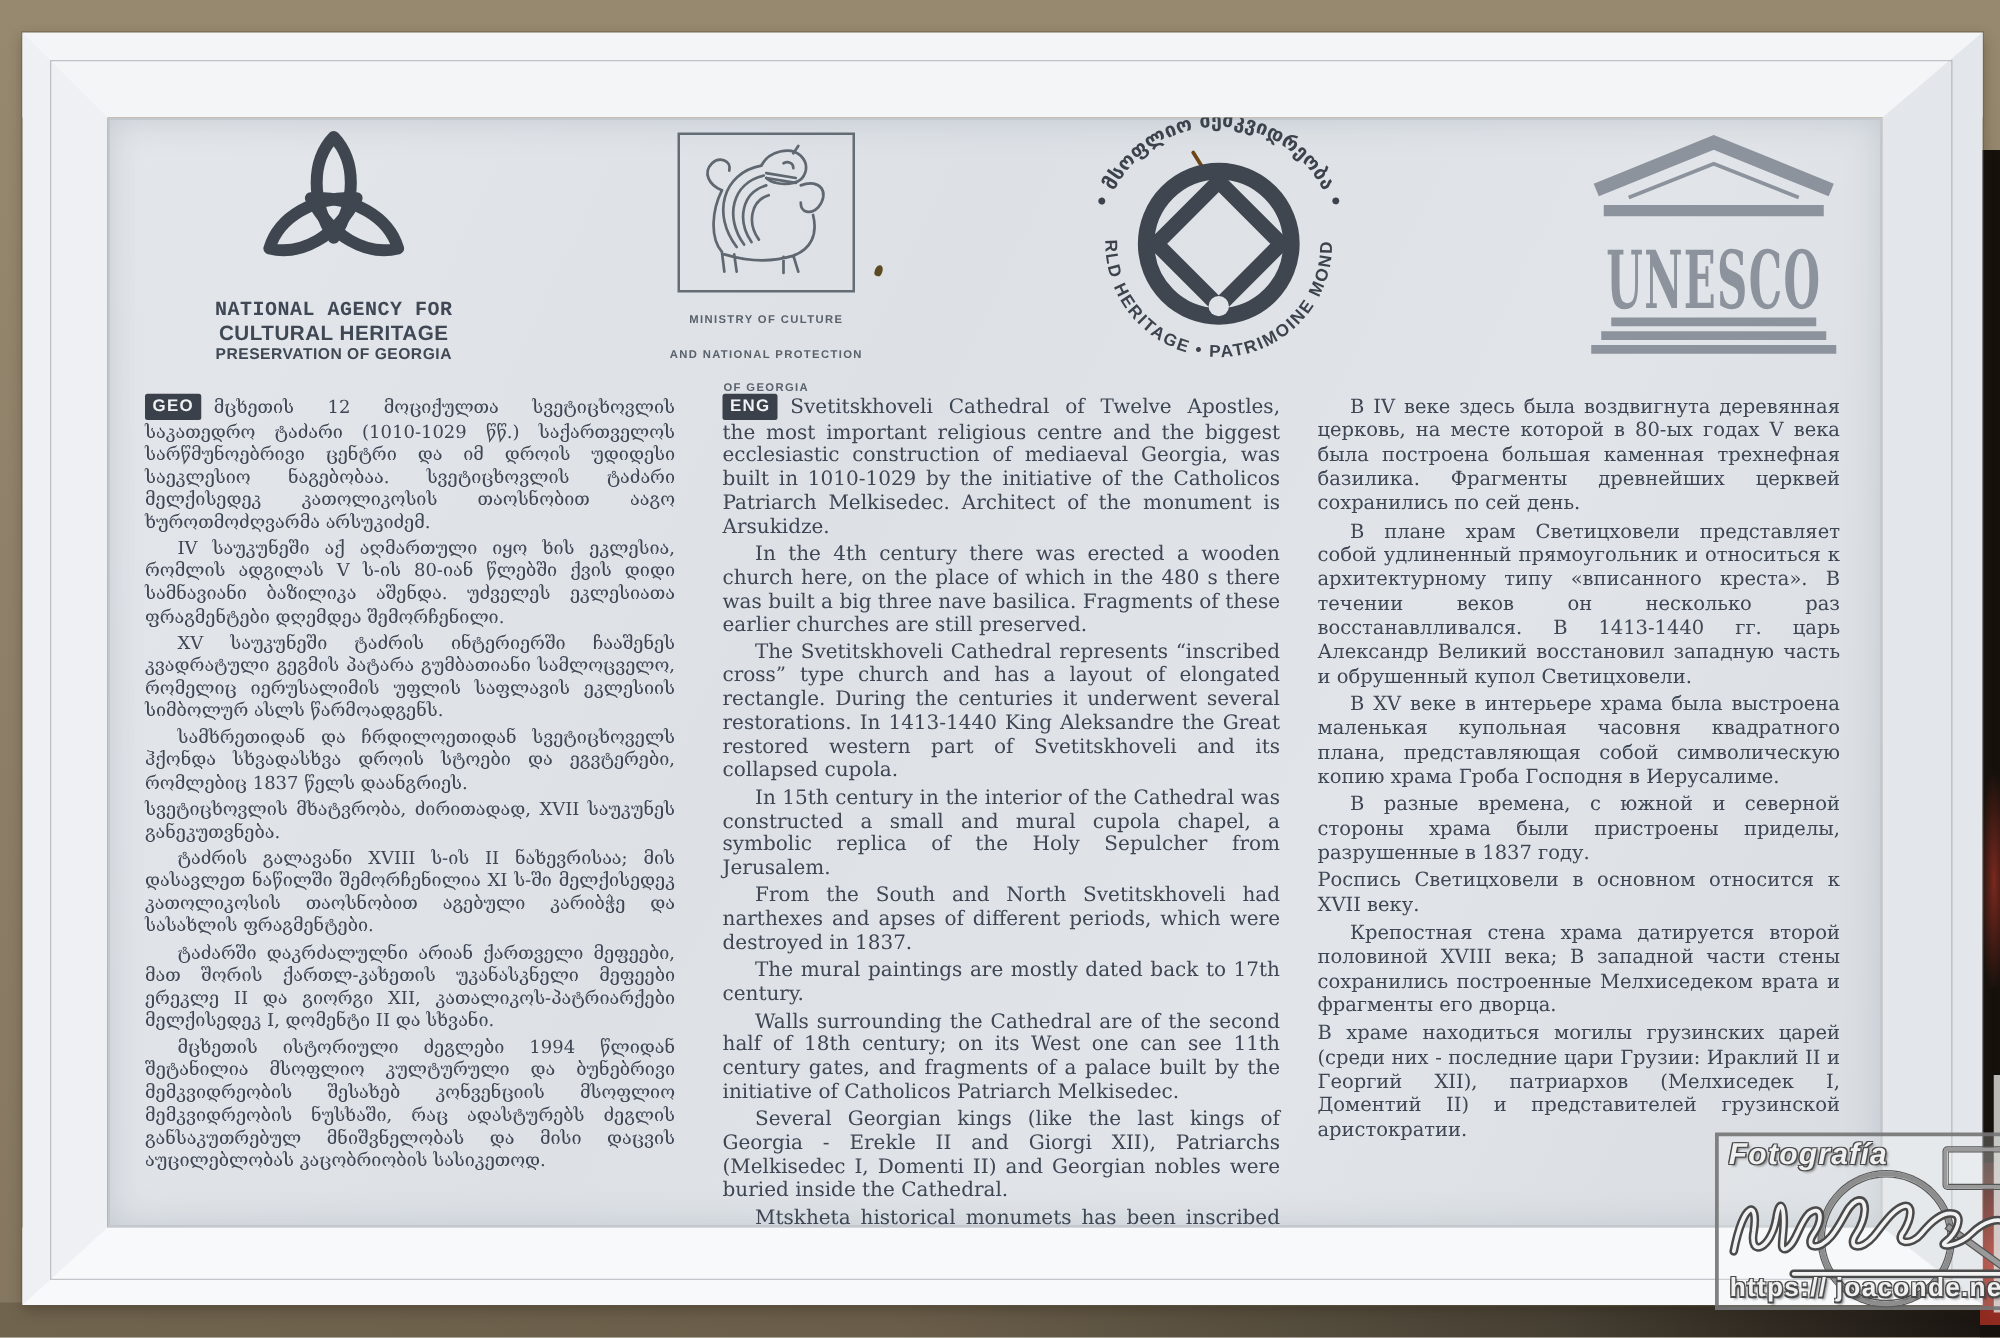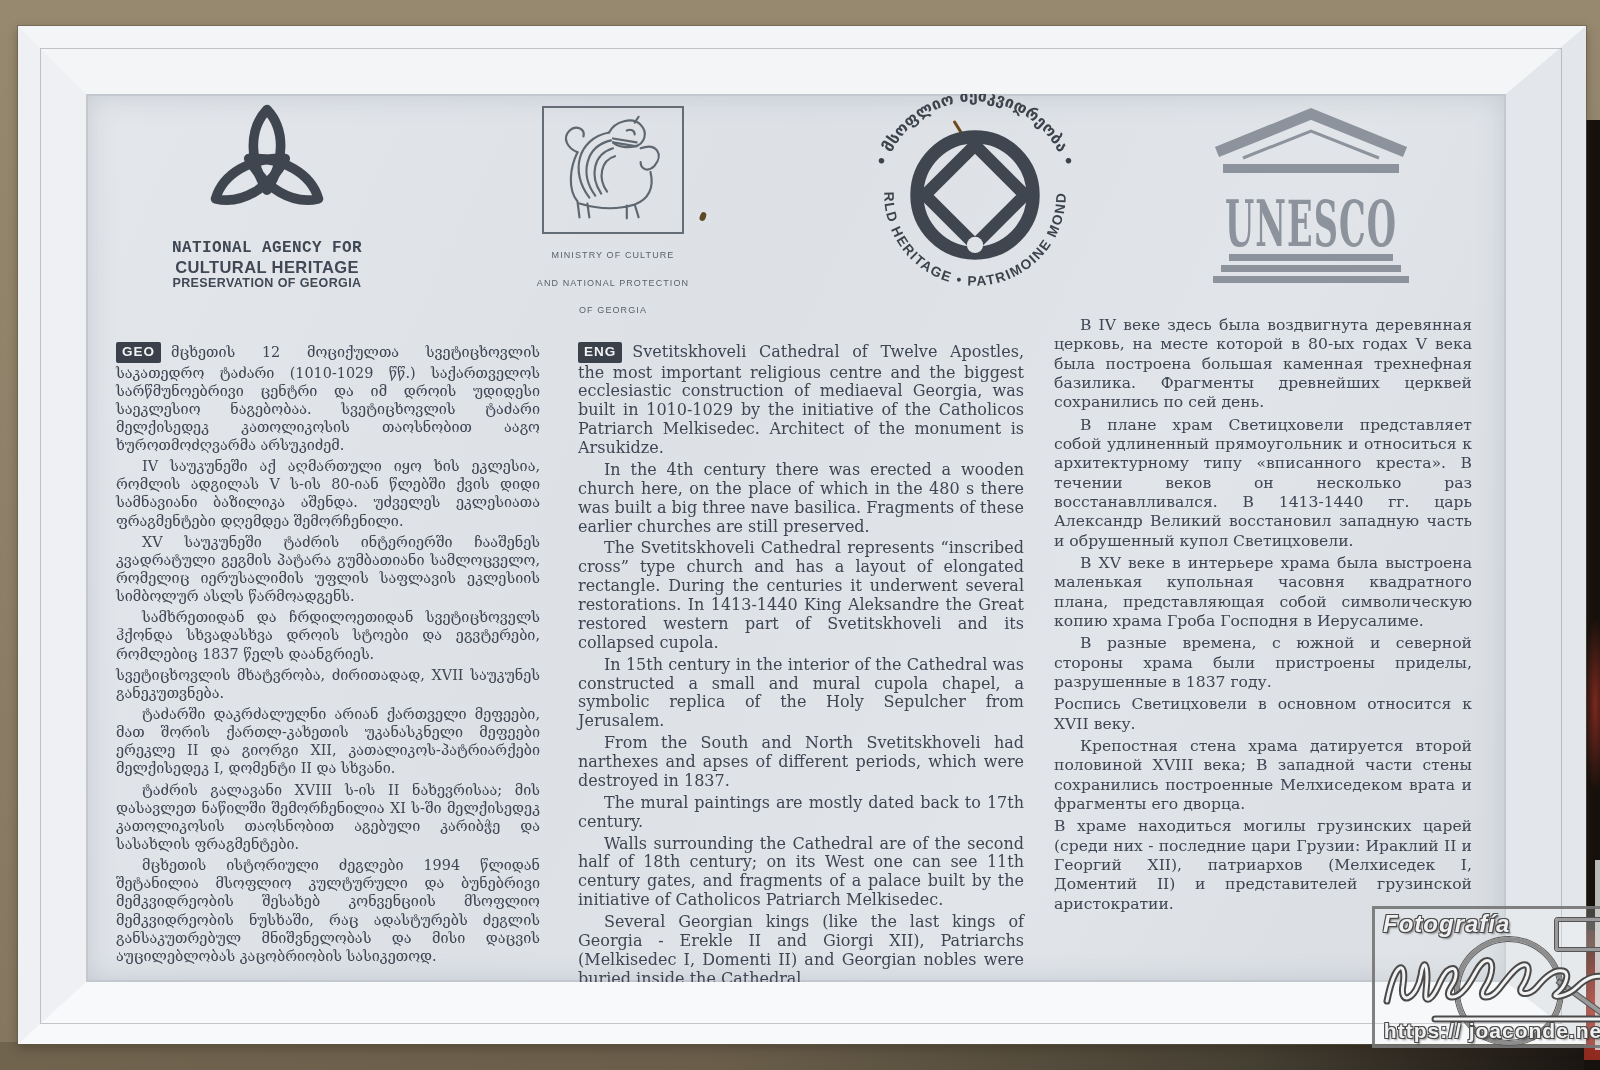--- a/index.html
+++ b/index.html
@@ -39,43 +39,43 @@
   .logo{position:absolute;color:#414a55;}
   #logo-agency{left:62px;top:6px;width:238px;text-align:center;}
   #logo-agency svg{display:block;margin:0 auto;}
   #logo-agency .cap-line{font-weight:bold;line-height:1.12;letter-spacing:.4px;color:#3f4854;}
   #logo-agency .cap-line:nth-child(1){font-size:16px;font-family:Liberation Mono, monospace;}
   #logo-agency .cap-line:nth-child(2){font-size:16.5px;}
   #logo-agency .cap-line:nth-child(3){font-size:12.5px;}
 
   #logo-ministry{left:447px;top:12px;width:160px;text-align:center;}
   .lion-box{width:138px;height:124px;border:2px solid #646c75;margin:0 auto;background:transparent;}
-  #logo-ministry .cap-line{font-size:9px;font-weight:normal;letter-spacing:1.1px;line-height:1.3;
+  #logo-ministry .cap-line{font-size:9px;font-weight:bold;letter-spacing:1.1px;line-height:1.3;
     color:#59616b;margin-top:16px;}
   #logo-ministry .caption{margin-top:6px;}
 
   #logo-wh{left:782px;top:-6px;width:214px;height:214px;}
 
-  #logo-unesco{left:1122px;top:12px;width:206px;}
+  #logo-unesco{left:1182px;top:12px;width:206px;}
 
   
   .columns{position:absolute;left:30px;top:222px;width:1388px;display:flex;color:#3e4553;}
   .col{font-family:"DejaVu Serif","DejaVu Sans",serif;}
   .col p{margin:0 0 3px;text-align:justify;text-indent:26px;}
   .col p.flush,.col p.lead{text-indent:0;}
   .col-geo{width:424px;margin-right:38px;}
   .col-eng{width:446px;margin-right:30px;}
   .col-rus{width:418px;}
   .col-geo p{font-size:14.4px;line-height:1.26;}
   .col-eng p{font-size:16px;line-height:1.18;}
   .col-rus p{font-size:15.6px;line-height:1.24;}
   .badge{display:inline-block;background:#3a414b;color:#f0f2f4;
     font-family:"Liberation Sans",sans-serif;font-weight:bold;font-size:13.5px;line-height:1;
     padding:3px 6px 4px;border-radius:2px;margin-right:10px;letter-spacing:1px;
-    transform:translateY(-1px);margin-top:27px;}
+    transform:translateY(-1px);}
 
   
   .watermark{position:absolute;left:1338px;top:906px;width:250px;height:142px;box-sizing:border-box;
     border:3px solid rgba(115,115,115,.9);background:rgba(240,244,248,.22);z-index:50;margin-left:34px;}
   .wm-outline{color:#f0f0f0;font-weight:bold;
     text-shadow:-1px -1px 0 #4a4a4a,1px -1px 0 #4a4a4a,-1px 1px 0 #4a4a4a,1px 1px 0 #4a4a4a,2px 2px 2px rgba(0,0,0,.45);}
   .wm-title{position:absolute;left:8px;top:1px;font-size:24px;font-style:italic;letter-spacing:1px;}
   .wm-viewfinder{position:absolute;right:10px;top:9px;width:48px;height:27px;
     border:3px solid #9a9a9a;border-radius:3px;background:rgba(255,255,255,.15);
     box-shadow:0 0 0 1px #555,inset 0 0 0 1px #555;}
@@ -172,22 +172,22 @@
       </svg>
     </div>
 
     <div class="columns">
       <div class="col col-geo">
           <p class="lead"><span class="badge">GEO</span>მცხეთის 12 მოციქულთა სვეტიცხოვლის საკათედრო ტაძარი (1010-1029 წწ.) საქართველოს სარწმუნოებრივი ცენტრი და იმ დროის უდიდესი საეკლესიო ნაგებობაა. სვეტიცხოვლის ტაძარი მელქისედეკ კათოლიკოსის თაოსნობით ააგო ხუროთმოძღვარმა არსუკიძემ.</p>
           <p>IV საუკუნეში აქ აღმართული იყო ხის ეკლესია, რომლის ადგილას V ს-ის 80-იან წლებში ქვის დიდი სამნავიანი ბაზილიკა აშენდა. უძველეს ეკლესიათა ფრაგმენტები დღემდეა შემორჩენილი.</p>
           <p>XV საუკუნეში ტაძრის ინტერიერში ჩააშენეს კვადრატული გეგმის პატარა გუმბათიანი სამლოცველო, რომელიც იერუსალიმის უფლის საფლავის ეკლესიის სიმბოლურ ასლს წარმოადგენს.</p>
           <p>სამხრეთიდან და ჩრდილოეთიდან სვეტიცხოველს ჰქონდა სხვადასხვა დროის სტოები და ეგვტერები, რომლებიც 1837 წელს დაანგრიეს.</p>
           <p class="flush">სვეტიცხოვლის მხატვრობა, ძირითადად, XVII საუკუნეს განეკუთვნება.</p>
+          <p>ტაძრის გალავანი XVIII ს-ის II ნახევრისაა; მის დასავლეთ ნაწილში შემორჩენილია XI ს-ში მელქისედეკ კათოლიკოსის თაოსნობით აგებული კარიბჭე და სასახლის ფრაგმენტები.</p>
           <p>ტაძარში დაკრძალულნი არიან ქართველი მეფეები, მათ შორის ქართლ-კახეთის უკანასკნელი მეფეები ერეკლე II და გიორგი XII, კათალიკოს-პატრიარქები მელქისედეკ I, დომენტი II და სხვანი.</p>
-          <p>ტაძრის გალავანი XVIII ს-ის II ნახევრისაა; მის დასავლეთ ნაწილში შემორჩენილია XI ს-ში მელქისედეკ კათოლიკოსის თაოსნობით აგებული კარიბჭე და სასახლის ფრაგმენტები.</p>
           <p>მცხეთის ისტორიული ძეგლები 1994 წლიდან შეტანილია მსოფლიო კულტურული და ბუნებრივი მემკვიდრეობის შესახებ კონვენციის მსოფლიო მემკვიდრეობის ნუსხაში, რაც ადასტურებს ძეგლის განსაკუთრებულ მნიშვნელობას და მისი დაცვის აუცილებლობას კაცობრიობის სასიკეთოდ.</p>
         </div>
       <div class="col col-eng">
           <p class="lead"><span class="badge">ENG</span>Svetitskhoveli Cathedral of Twelve Apostles, the most important religious centre and the biggest ecclesiastic construction of mediaeval Georgia, was built in 1010-1029 by the initiative of the Catholicos Patriarch Melkisedec. Architect of the monument is Arsukidze.</p>
           <p>In the 4th century there was erected a wooden church here, on the place of which in the 480 s there was built a big three nave basilica. Fragments of these earlier churches are still preserved.</p>
           <p>The Svetitskhoveli Cathedral represents “inscribed cross” type church and has a layout of elongated rectangle. During the centuries it underwent several restorations. In 1413-1440 King Aleksandre the Great restored western part of Svetitskhoveli and its collapsed cupola.</p>
           <p>In 15th century in the interior of the Cathedral was constructed a small and mural cupola chapel, a symbolic replica of the Holy Sepulcher from Jerusalem.</p>
           <p>From the South and North Svetitskhoveli had narthexes and apses of different periods, which were destroyed in 1837.</p>
           <p>The mural paintings are mostly dated back to 17th century.</p>
           <p>Walls surrounding the Cathedral are of the second half of 18th century; on its West one can see 11th century gates, and fragments of a palace built by the initiative of Catholicos Patriarch Melkisedec.</p>

